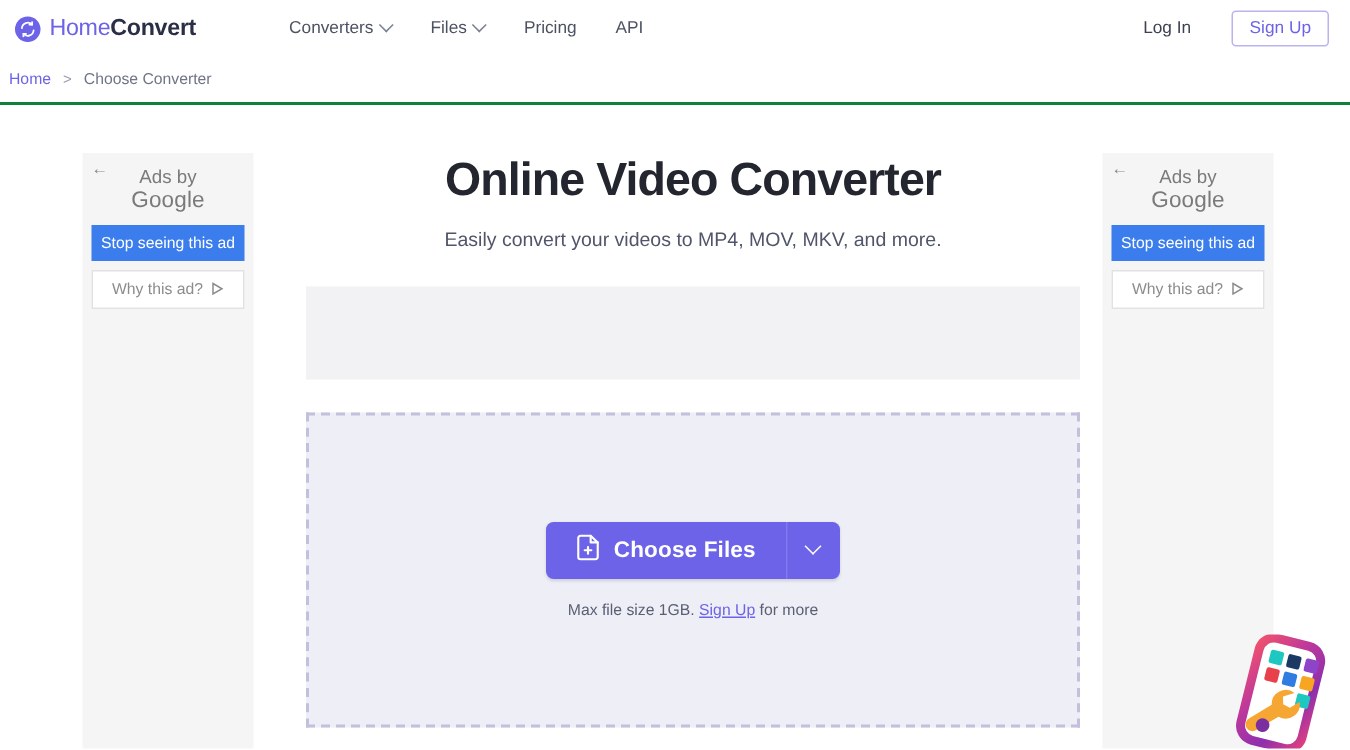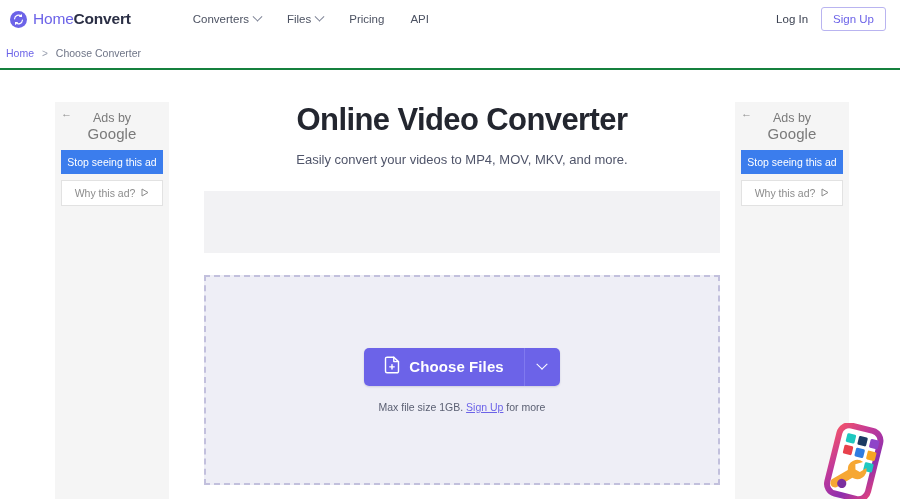--- a/index.html
+++ b/index.html
@@ -77,21 +77,21 @@
     height: 7px;
     border-right: 1.2px solid #7b8194;
     border-bottom: 1.2px solid #7b8194;
     transform: rotate(45deg) translate(-2px, -2px);
   }
 
   .header-right {
     margin-left: auto;
     display: flex;
     align-items: center;
-    gap: 13px;
+    gap: 27px;
     justify-content: flex-end;
   }
 
   .login-link {
     font-size: 11.5px;
     color: #3c4252;
     cursor: pointer;
     white-space: nowrap;
   }
 

